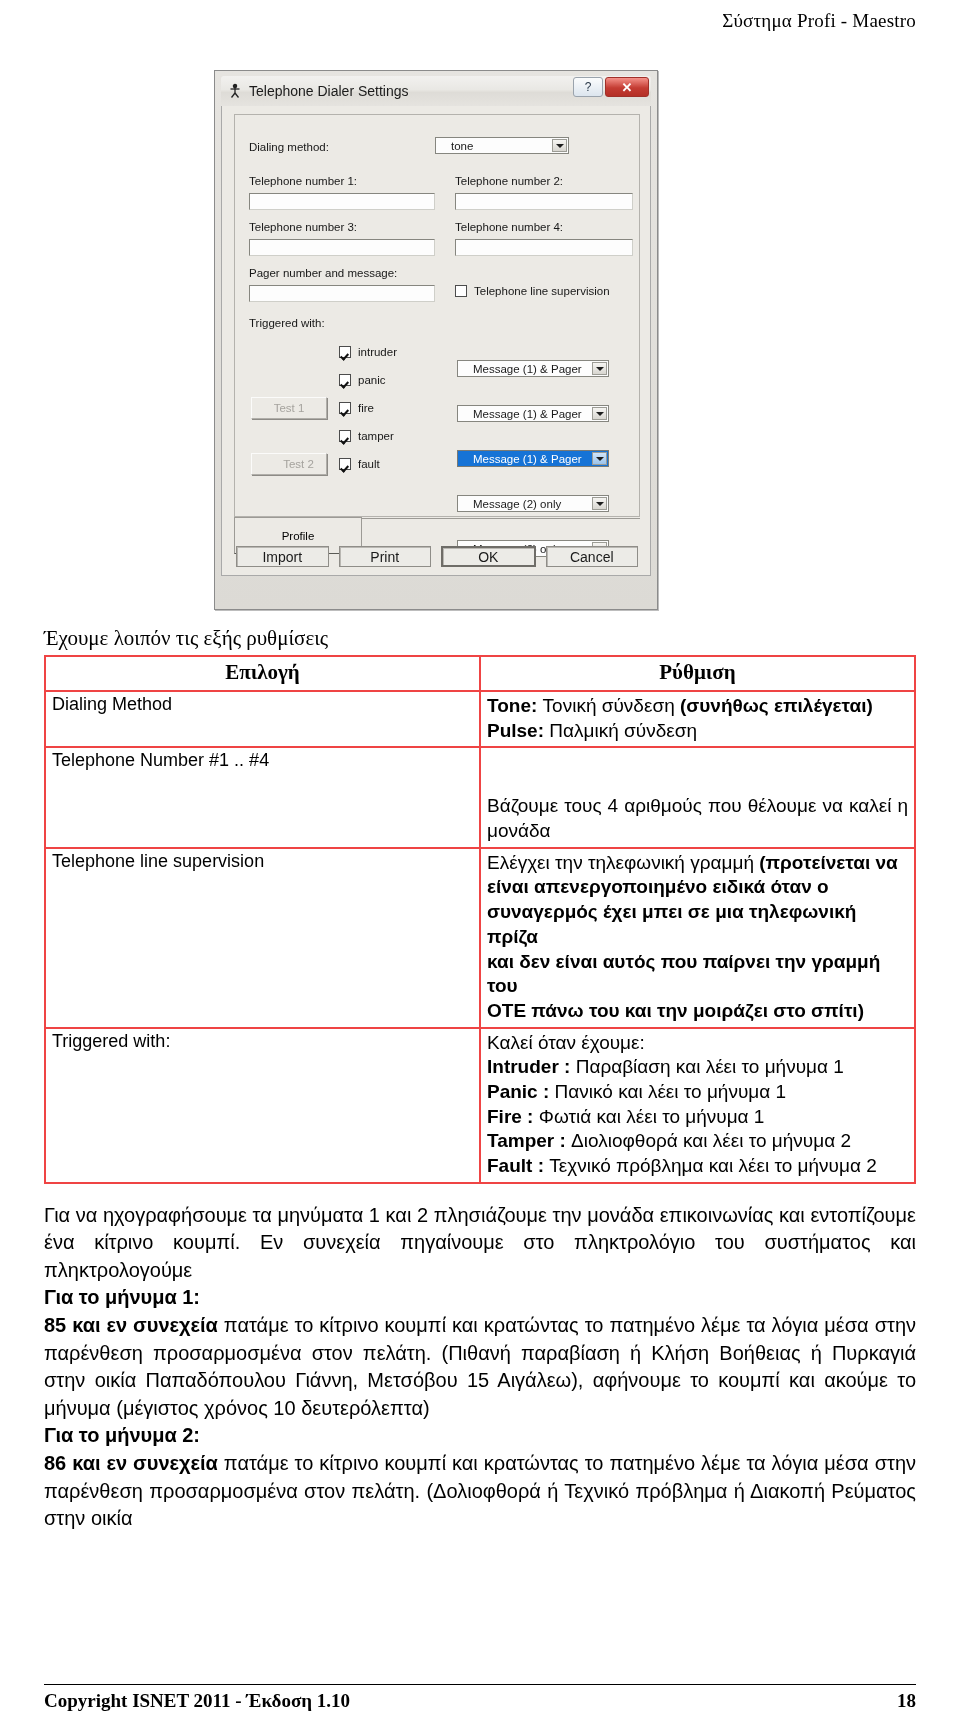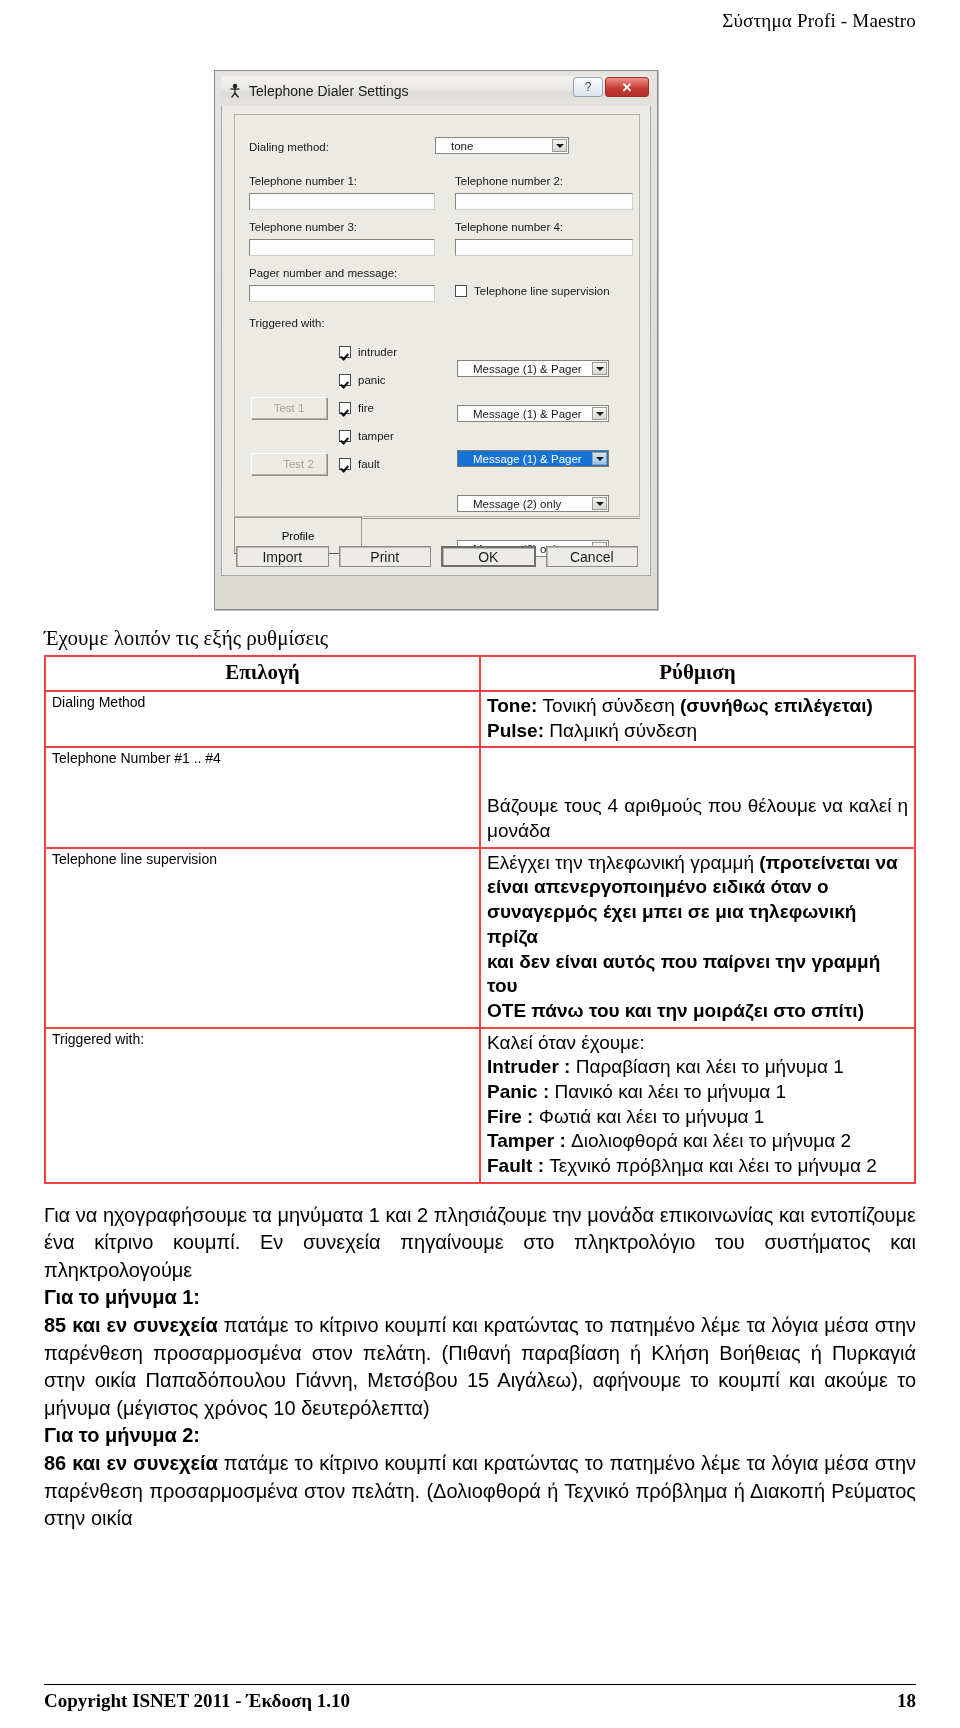--- a/index.html
+++ b/index.html
@@ -254,21 +254,21 @@
   }
   table.settings th {
     text-align: center;
     font-family: "Liberation Serif", serif;
     font-size: 21px;
     font-weight: bold;
     padding: 3px 6px 5px 6px;
   }
   td.k {
     width: 338px;
-    font-size: 14px;
+    font-size: 18px;
     font-family: "Liberation Sans", sans-serif;
     white-space: nowrap;
   }
   td.v {
     font-size: 19px;
     font-family: "Liberation Sans", sans-serif;
     line-height: 1.30;
   }
   td.v .just { text-align: justify; margin-top: 44px; }
   .b { font-weight: bold; }

